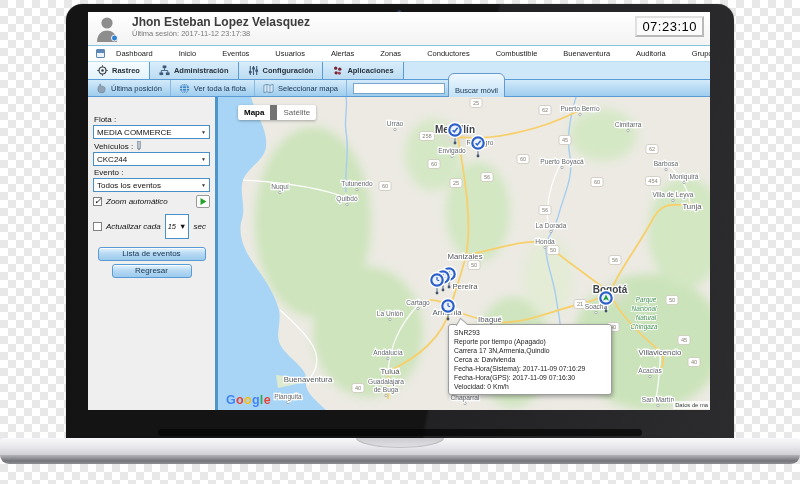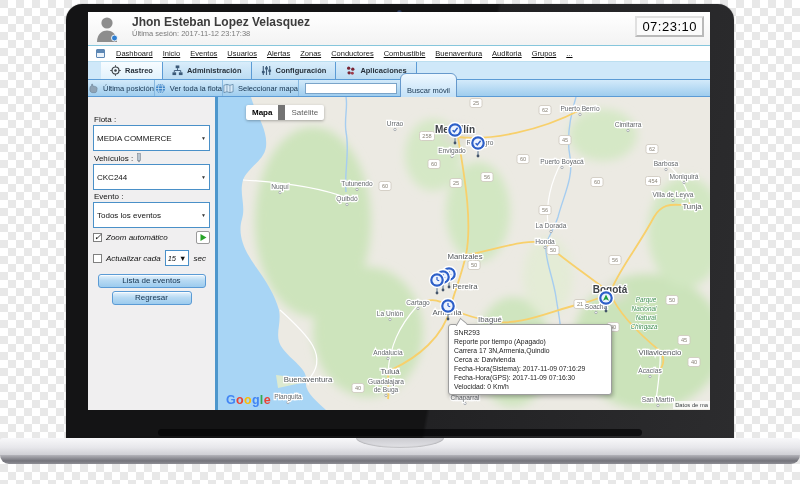--- a/index.html
+++ b/index.html
@@ -39,51 +39,51 @@
     background:#fbfbfb;border:2px solid;border-color:#e0e0e0 #b9b9b9 #b9b9b9 #e0e0e0;letter-spacing:.5px;}
   
   .menubar{height:16px;flex:0 0 16px;background:#fff;border-bottom:1px solid #bcdff0;
     display:flex;align-items:center;padding-left:8px;gap:11px;}
   .menu-ic{width:9px;height:9px;border:1px solid #5d87b4;border-radius:1px;background:linear-gradient(#5d87b4 3px,#eaf2fa 3px);flex:0 0 9px;}
   .menu-item{font-size:7.5px;color:#222;white-space:nowrap;cursor:default;}
   
   .tabbar{height:18px;flex:0 0 18px;background:#cfe8f9;border-bottom:1px solid #5b9bd5;display:flex;}
   .tab{display:flex;align-items:center;gap:4px;padding:0 9px;border-right:1px solid #5b9bd5;
     background:linear-gradient(#d9edfb,#bcdcf2);font-size:7.5px;font-weight:bold;color:#26303a;}
-  .tab.active{background:linear-gradient(#f7fcff,#e2f2fc);margin-left:13px;}
+  .tab.active{background:linear-gradient(#f7fcff,#e2f2fc);}
   .tab-ic{flex:0 0 auto;}
   
   .toolbar{height:17px;flex:0 0 17px;background:linear-gradient(#d3eafa,#9fcdee);border-bottom:1px solid #5b9bd5;
     display:flex;align-items:center;font-size:7.5px;color:#17344f;}
-  .tb-item{display:flex;align-items:center;gap:4px;padding:0 0;height:100%;border-right:1px solid #86b8e0;}
+  .tb-item{display:flex;align-items:center;gap:4px;padding:0 8px;height:100%;border-right:1px solid #86b8e0;}
   .tb-search{display:flex;align-items:center;gap:3px;padding:0 6px;}
   .tb-input{width:92px;height:11px;border:1px solid #7aa4c9;background:#fff;font-size:7.5px;padding:0 2px;}
   .tb-btn{font-size:7.5px;color:#17344f;background:linear-gradient(#eef8ff,#badcf5);
     border:1px solid #6699cc;border-radius:6px;padding:12px 6px;height:30px;line-height:10px;}
   
   .bodyrow{flex:1;display:flex;min-height:0;}
   .sidebar{width:130px;flex:0 0 130px;background:#f0eff0;border-right:3px solid #4d96cc;padding:17px 5px 0 5px;position:relative;}
   .side-label{font-size:8px;color:#111;margin:1px 0 1px 1px;display:flex;align-items:center;gap:3px;}
-  .sel{height:26px;background:#fff;border:1px solid #4a90c8;display:flex;align-items:center;
+  .sel{height:14px;background:#fff;border:1px solid #4a90c8;display:flex;align-items:center;
     justify-content:space-between;padding:0 3px;font-size:8px;color:#111;margin-bottom:2px;}
   .sel .arr{font-size:5px;color:#333;}
   .chkrow{display:flex;align-items:center;gap:4px;margin-top:5px;font-size:8px;color:#111;position:relative;font-style:italic;}
   .chk{width:9px;height:9px;border:1px solid #808080;background:#fff;position:relative;flex:0 0 9px;}
   .chk.checked::after{content:"✓";position:absolute;left:0px;top:-2px;font-size:9px;color:#1a1a1a;}
-  .mini-sel{height:16px;background:#fff;border:1px solid #4a90c8;display:inline-flex;align-items:center;
+  .mini-sel{height:25px;background:#fff;border:1px solid #4a90c8;display:inline-flex;align-items:center;
     gap:3px;padding:0 2px;font-size:7.5px;}
   .go-btn{position:absolute;right:0;top:-2px;width:14px;height:13px;background:#fff;border:1px solid #9a9a9a;
     border-radius:2px;display:flex;align-items:center;justify-content:center;}
   .side-btn{display:block;margin:8px auto 0 auto;width:108px;height:14px;font-size:8px;color:#15334f;
     background:linear-gradient(#e8f4fd,#b8daf3 45%,#9ccbee);border:1px solid #5b9bd5;border-radius:3px;
     text-align:center;line-height:12px;box-shadow:inset 0 1px 0 rgba(255,255,255,.7);}
   .side-btn.small{width:80px;margin-top:3px;}
   
   .map{flex:1;position:relative;background:#e9e7e1;overflow:hidden;}
-  .maptype{position:absolute;left:28px;top:8px;display:flex;background:#fff;border-radius:2px;
+  .maptype{position:absolute;left:20px;top:8px;display:flex;background:#fff;border-radius:2px;
     box-shadow:0 1px 3px rgba(0,0,0,.3);font-size:8px;z-index:5;align-items:flex-end;}
   .maptype .mt{padding:3px 6px;}
   .mt-map{font-weight:bold;color:#000;}
   .mt-sat{color:#5f5f5f;border-left:7px solid #737373;}
   .lbl{paint-order:stroke;stroke:#ffffff;stroke-width:2.4px;fill:#63676b;text-anchor:middle;font-family:"Liberation Sans",sans-serif;}
   .t{font-size:6.6px;}
   .c2{font-size:7.8px;fill:#54585c;}
   .c1{font-size:10px;font-weight:bold;fill:#3f4348;}
   .p{font-size:6.4px;font-style:italic;fill:#3e8e4f;stroke-width:1.6px;}
   .town-dot{fill:#fff;stroke:#9aa0a6;stroke-width:.8;}
@@ -124,21 +124,21 @@
       <path d="M2,27 C2,18 8,15.5 12,15.5 C16,15.5 22,18 22,27 Z" fill="#8d8d8d"></path>
       <circle cx="19.5" cy="23" r="3" fill="#2f7fd1" stroke="#fff" stroke-width="0.9"></circle>
     </svg>
     <div class="uname">Jhon Esteban Lopez Velasquez</div>
     <div class="usession">Última sesión: 2017-11-12 23:17:38</div>
     <div class="clock">07:23:10</div>
   </div>
 
   <div class="menubar">
     <span class="menu-ic"></span>
-    <span style="display:flex;gap:10px;text-decoration:underline;">
+    <span style="display:flex;gap:26px;">
         <span class="menu-item">Dashboard</span>
         <span class="menu-item">Inicio</span>
         <span class="menu-item">Eventos</span>
         <span class="menu-item">Usuarios</span>
         <span class="menu-item">Alertas</span>
         <span class="menu-item">Zonas</span>
         <span class="menu-item">Conductores</span>
         <span class="menu-item">Combustible</span>
         <span class="menu-item">Buenaventura</span>
         <span class="menu-item">Auditoria</span>

